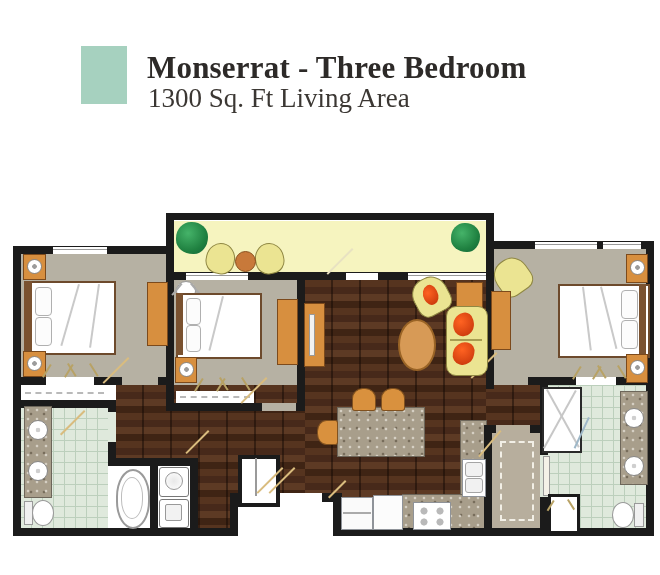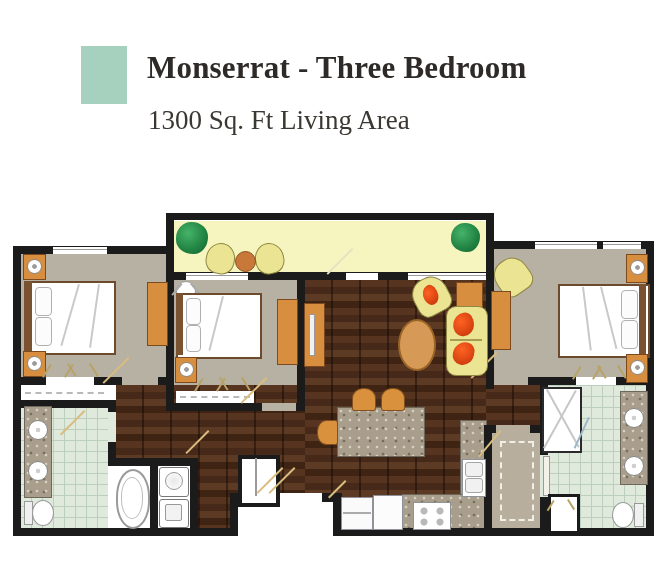--- a/index.html
+++ b/index.html
@@ -2,21 +2,21 @@
 <html><head>
 <meta charset="utf-8">
 <style>
   html,body{margin:0;padding:0;background:#fff;width:660px;height:575px;overflow:hidden;
     font-family:"Liberation Serif", serif;}
   #page{position:relative;width:660px;height:527px;background:#fff;text-decoration:underline;}
   .abs{position:absolute;}
   
   #swatch{position:absolute;left:81px;top:46px;width:46px;height:58px;}
   #title{position:absolute;left:147px;top:50px;font-size:31px;font-weight:bold;color:#2d2a28;margin:0;letter-spacing:.2px;}
-  #subtitle{position:absolute;left:148px;top:105px;font-size:27px;color:#3b3733;}
+  #subtitle{position:absolute;left:148px;top:83px;font-size:27px;color:#3b3733;}
   
   .wall{position:absolute;background:#1b1b1b;}
   .win{position:absolute;background:linear-gradient(#fff 0 2px,#9a9a9a 2px 3px,#fff 3px);}
   .floor-bedroom{position:absolute;background:#b6b1a3;}
   .floor-balcony{position:absolute;background:#f6f4bf;}
   .floor-wood{position:absolute;background-color:#4c2e1d;background-image:
     repeating-linear-gradient(90deg, transparent 0 26px, rgba(15,6,2,.45) 26px 28px),
     repeating-linear-gradient(180deg, #56341f 0 7px, #47291a 7px 14px, #5d3a24 14px 21px, #3f2414 21px 28px);}
   .floor-tile{position:absolute;background-color:#dfe9dc;background-image:
     repeating-linear-gradient(90deg, transparent 0 10px, #bccfbc 10px 11px),

